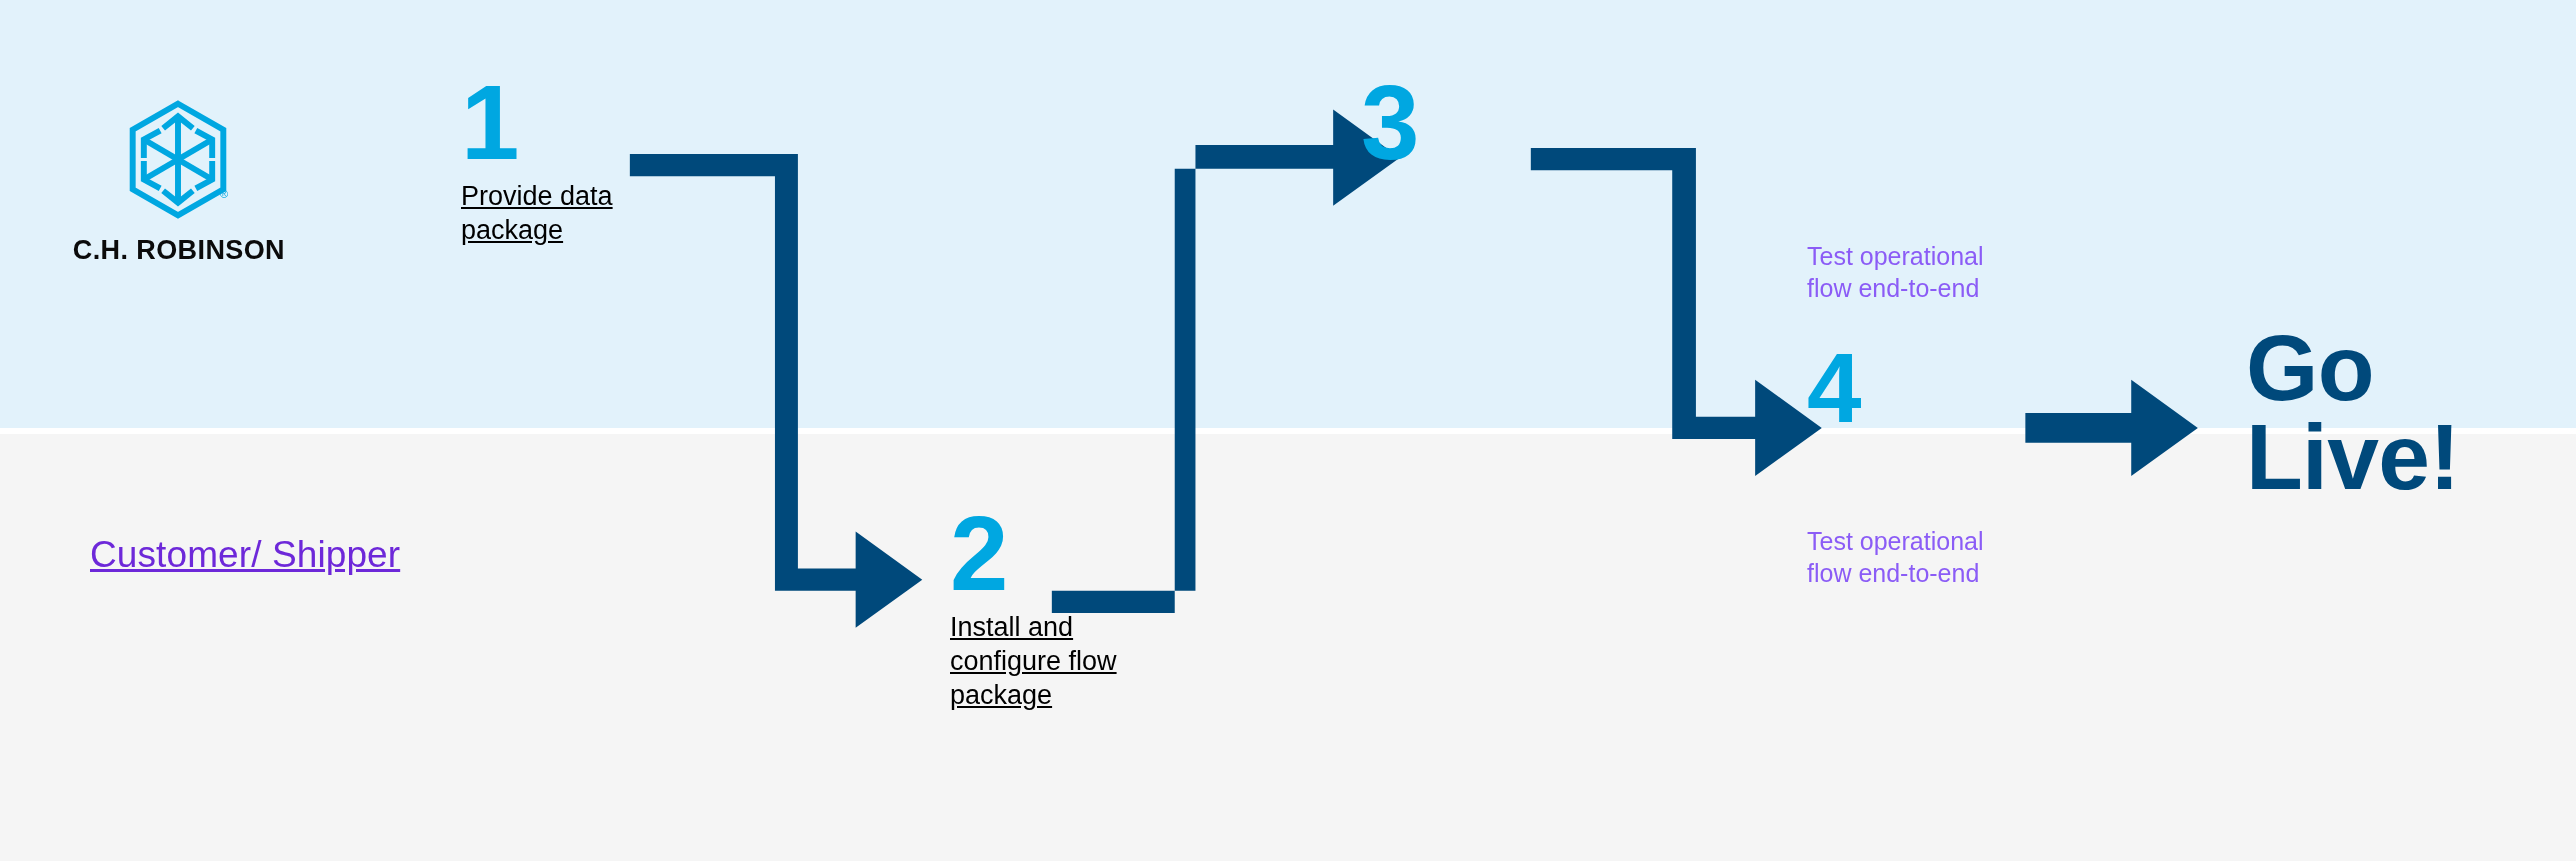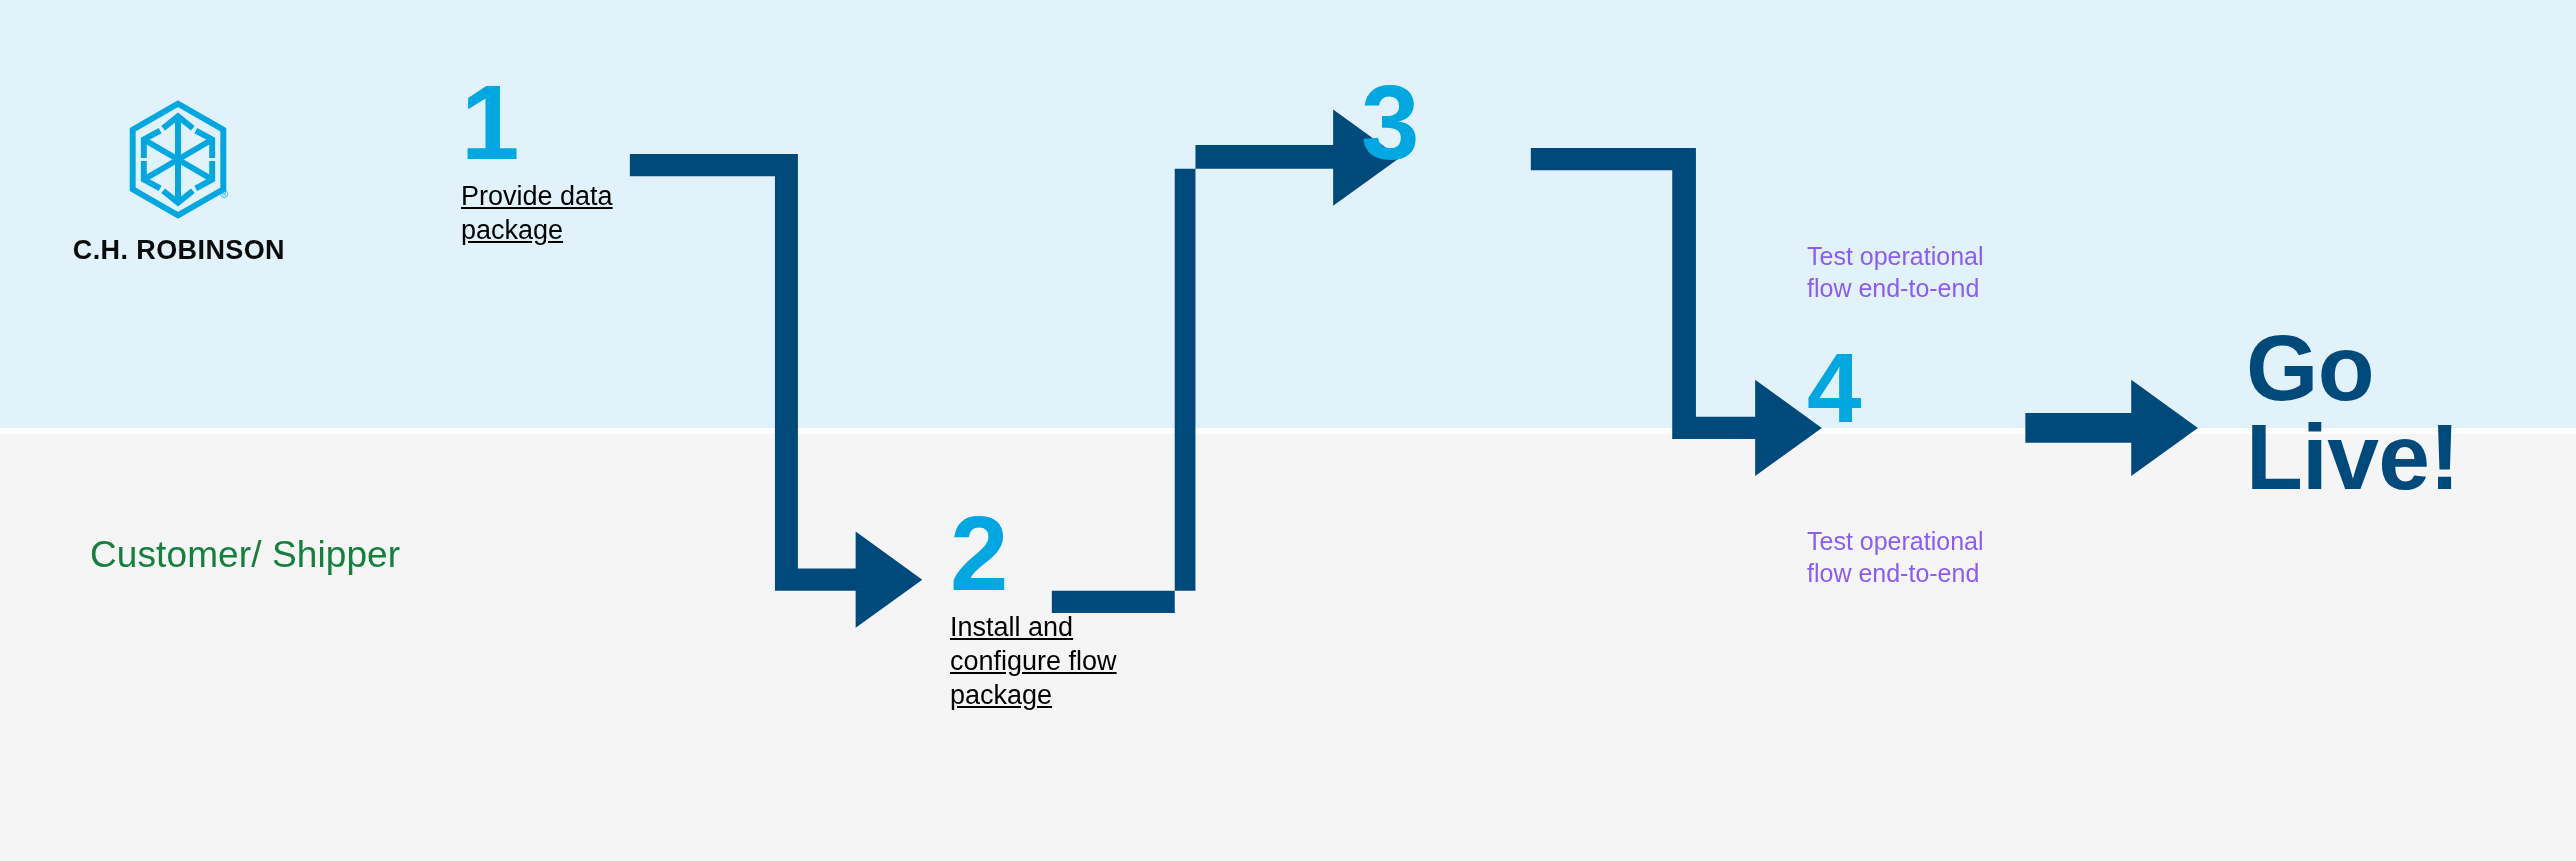--- a/index.html
+++ b/index.html
@@ -68,23 +68,24 @@
     white-space: nowrap;
     text-align: right;
   }
   
   .lane-label {
     position: absolute;
     left: 90px;
     top: 533px;
     font-size: 37px;
     line-height: 1.18;
-    color: #15803d;
+    color: #6d28d9;
     font-weight: 400;
     letter-spacing: 0.1px;
+    text-decoration: underline;
   }
   
   .step {
     position: absolute;
   }
   .step-num {
     font-size: 105px;
     font-weight: bold;
     color: #00a7e1;
     line-height: 0.82;

